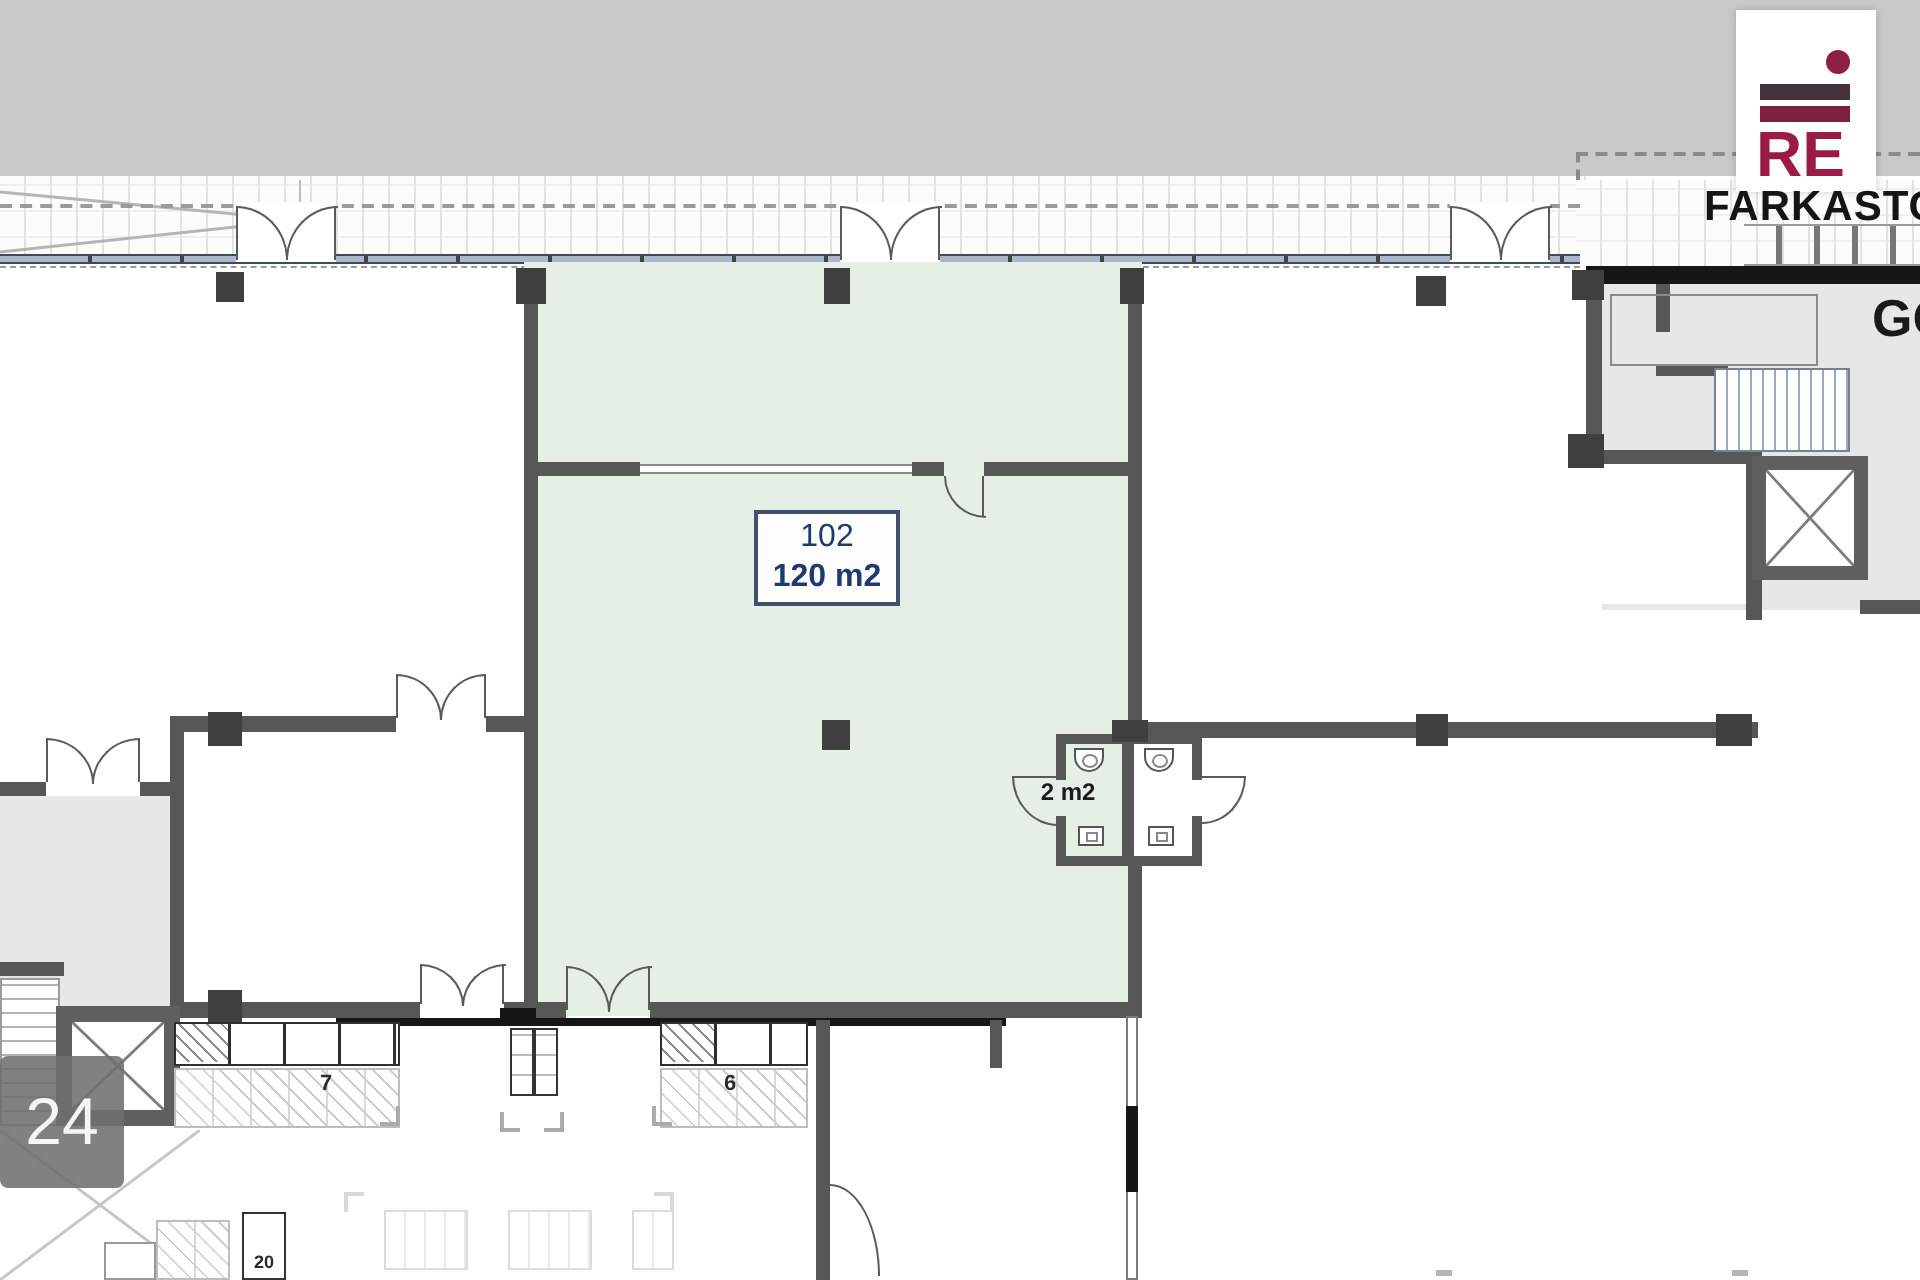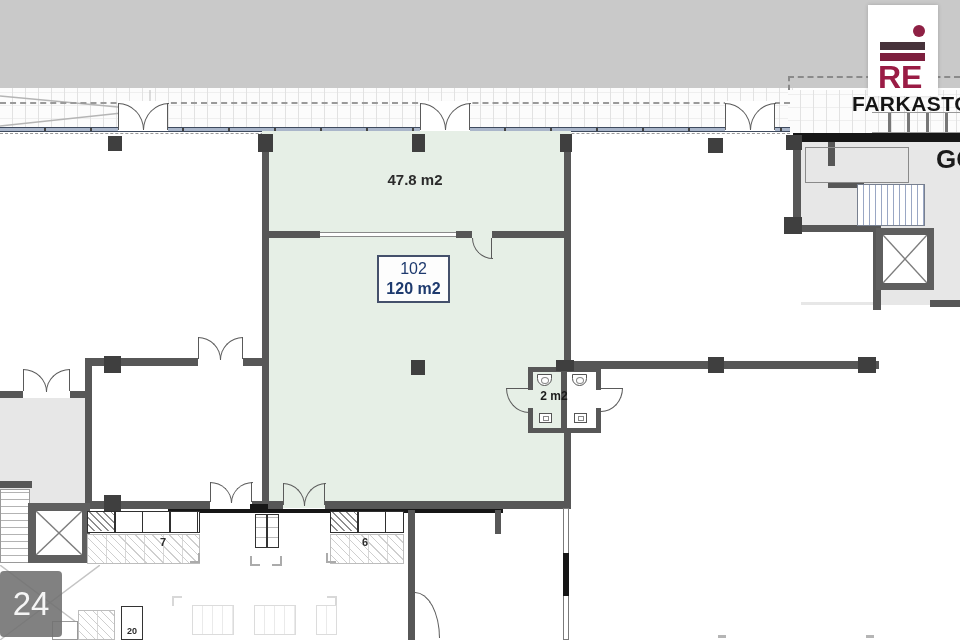--- a/index.html
+++ b/index.html
@@ -38,21 +38,21 @@
       background:repeating-linear-gradient(0deg,#fff 0 6px,#b3b3b3 6px 7px);}
   .treads-v{position:absolute;border:1px solid #78808f;box-sizing:border-box;
       background:repeating-linear-gradient(90deg,#fff 0 5px,#9aa7c4 5px 6px);}
   .shaft{position:absolute;background:#5f5f5f;}
   .shaft .cab{position:absolute;background:#fff;}
   #unit-label-box{position:absolute;left:377px;top:255px;width:73px;height:48px;background:#fdfdfd;
       border:2px solid #44506b;box-sizing:border-box;display:flex;flex-direction:column;
       align-items:center;justify-content:center;line-height:1.25;}
   #unit-label-box .l1{font-size:16px;font-weight:500;color:#1e3a6e;}
   #unit-label-box .l2{font-size:16px;font-weight:800;color:#1e3a6e;}
-  #page-badge{position:absolute;left:0;top:571px;width:62px;height:66px;background:rgba(112,112,112,.88);
+  #page-badge{position:absolute;left:0;top:528px;width:62px;height:66px;background:rgba(112,112,112,.88);
       border-radius:4px;display:flex;align-items:center;justify-content:center;
       color:#f5f5f5;font-size:33px;font-weight:400;}
   #logo-card{position:absolute;left:868px;top:5px;width:70px;height:91px;background:#fff;
       box-shadow:0 0 4px rgba(0,0,0,.18);}
   #logo-card .dot{position:absolute;left:45px;top:20px;width:12px;height:12px;border-radius:50%;background:#8e2044;}
   #logo-card .bar1{position:absolute;left:12px;top:37px;width:45px;height:8px;background:#46323a;}
   #logo-card .bar2{position:absolute;left:12px;top:48px;width:45px;height:8px;background:#7d1f3e;}
   #logo-card .re{position:absolute;left:10px;top:54px;width:52px;font-size:32px;font-weight:800;
       color:#9a1c45;letter-spacing:0px;}
   #watermark{position:absolute;left:852px;top:92px;width:120px;font-size:21px;font-weight:600;
@@ -258,22 +258,21 @@
     <div class="brkt" style="left:0;top:0;border-left:2px solid #b9b9b9;border-top:2px solid #b9b9b9;"></div>
     <div class="brkt" style="right:0;top:0;border-right:2px solid #b9b9b9;border-top:2px solid #b9b9b9;"></div>
     <div class="gtable" style="left:20px;top:9px;width:42px;height:30px;"></div>
     <div class="gtable" style="left:82px;top:9px;width:42px;height:30px;"></div>
     <div class="gtable" style="left:144px;top:9px;width:21px;height:30px;"></div>
   </div>
 
   <div class="abs" style="left:718px;top:635px;width:8px;height:3px;background:#b5b5b5;"></div>
   <div class="abs" style="left:866px;top:635px;width:8px;height:3px;background:#b5b5b5;"></div>
 
-  <div class="txt" style="left:340px;top:171px;width:150px;font-size:15px;">47.8 m2</div>
-  <div class="txt" style="left:532px;top:389px;width:44px;font-size:12px;color:#1b1b1b;z-index:5;">2 m2</div>
+  <div class="txt" style="left:512px;top:389px;width:44px;font-size:12px;color:#1b1b1b;z-index:5;">2 m2</div>
 
   <div id="unit-label-box">
     <div class="l1">102</div>
     <div class="l2">120 m2</div>
   </div>
 
   <div id="edge-text">GO</div>
 
   <div id="logo-card">
     <div class="dot"></div>

